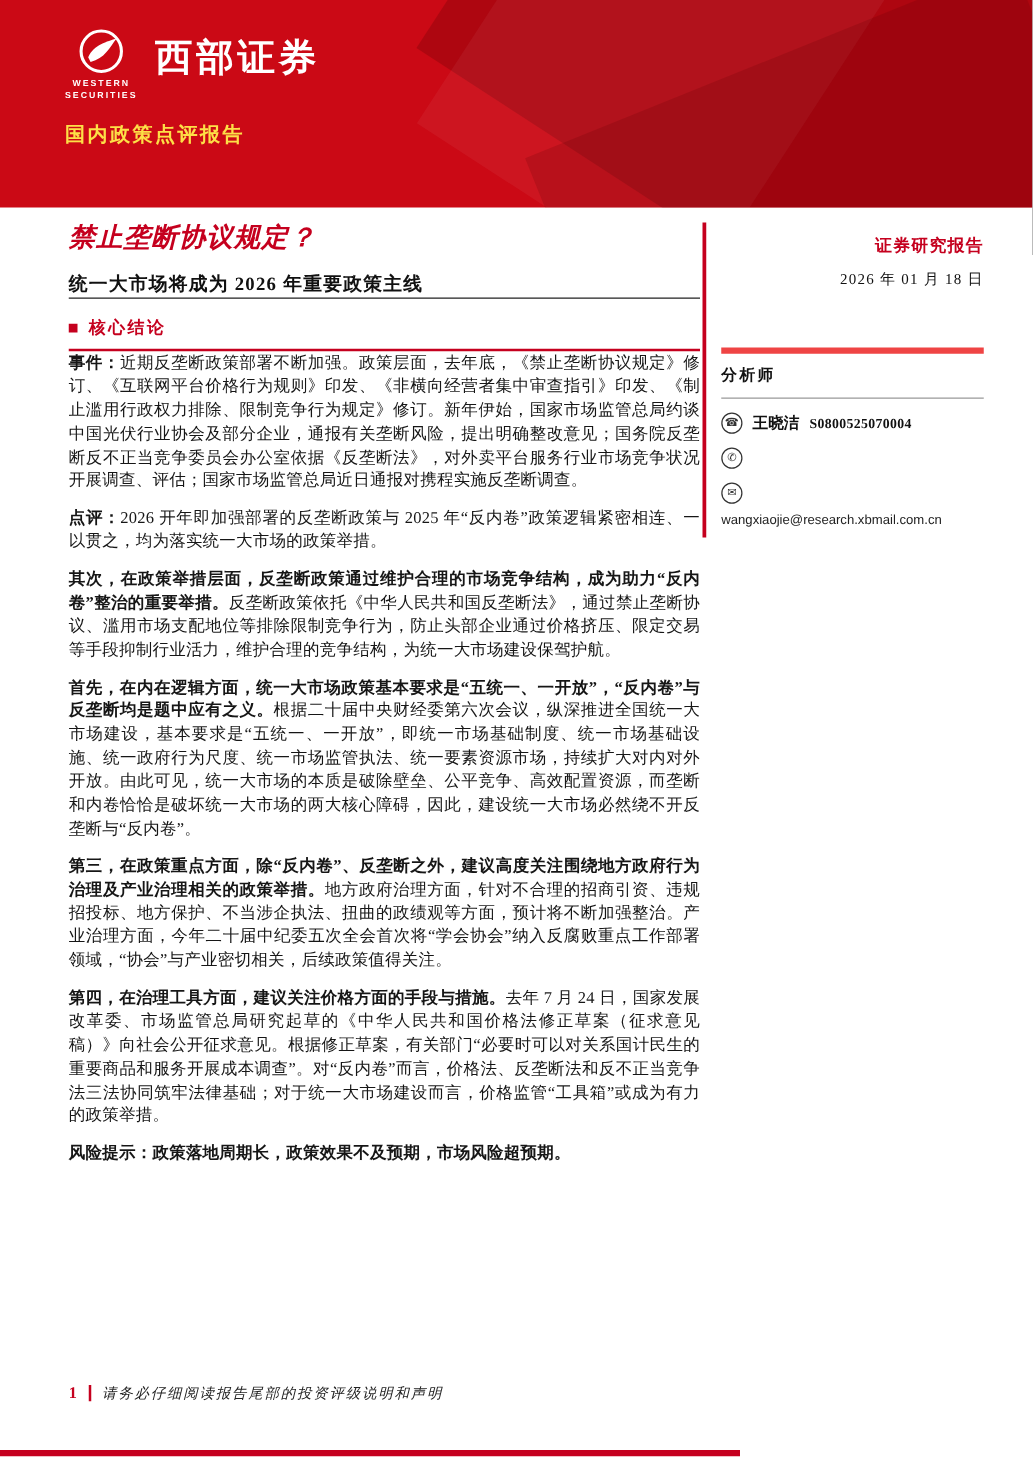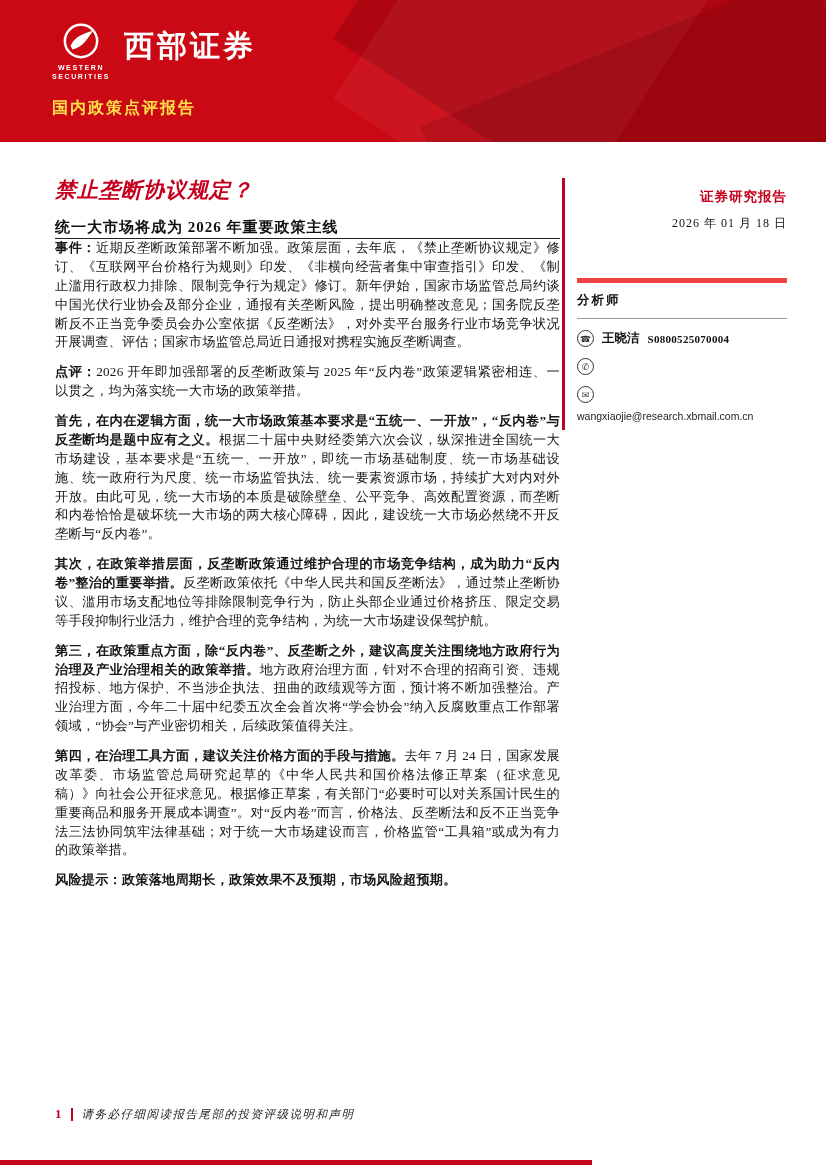--- a/index.html
+++ b/index.html
@@ -1,20 +1,20 @@
 <!DOCTYPE html>
 <html><head>
 <meta charset="utf-8">
 <style>
   html,body{margin:0;padding:0;background:#888;}
   .page{position:relative;width:826px;height:1169px;margin:0 auto;background:#ffffff;overflow:hidden;
         font-family:"Liberation Serif","DejaVu Serif",serif;color:#111;}
 
   
-  .banner{position:absolute;top:0;left:0;width:826px;height:142px;background:#cb0915;overflow:hidden;}
+  .banner{position:absolute;top:0;left:0;width:826px;height:166px;background:#cb0915;overflow:hidden;}
   .shape{position:absolute;}
   .shape.s1{right:-120px;top:-140px;width:560px;height:360px;background:rgba(110,0,8,0.30);transform:rotate(33deg);}
   .shape.s2{right:150px;top:-180px;width:260px;height:380px;background:rgba(255,255,255,0.05);transform:rotate(33deg);}
   .shape.s3{right:-40px;top:40px;width:420px;height:220px;background:rgba(90,0,6,0.18);transform:rotate(-22deg);}
   .brand{position:absolute;left:52px;top:22px;display:flex;align-items:flex-start;}
   .logo-wrap{display:flex;flex-direction:column;align-items:center;}
   .logo-wrap svg{width:38px;height:38px;display:block;}
   .logo-en{margin-top:3px;font-family:"Liberation Sans",sans-serif;font-size:7px;letter-spacing:1.6px;
            color:#fff;text-align:center;line-height:1.35;font-weight:bold;}
   .brand-cn{margin-left:14px;margin-top:4px;color:#fff;font-weight:bold;font-size:30px;letter-spacing:3px;
@@ -82,26 +82,30 @@
     </div>
     <div class="report-type">国内政策点评报告</div>
   </header>
 
   <div class="content">
 
     <div class="left-col">
       <h1 class="title">禁止垄断协议规定？</h1>
       <h2 class="subtitle">统一大市场将成为 2026 年重要政策主线</h2>
 
+      <div class="core">
+        <span class="core-bullet"></span>
+        <span class="core-label">核心结论</span>
+      </div>
 
       <div class="paras">
         <p><span class="lead">事件：</span><span>近期反垄断政策部署不断加强。政策层面，去年底，《禁止垄断协议规定》修订、《互联网平台价格行为规则》印发、《非横向经营者集中审查指引》印发、《制止滥用行政权力排除、限制竞争行为规定》修订。新年伊始，国家市场监管总局约谈中国光伏行业协会及部分企业，通报有关垄断风险，提出明确整改意见；国务院反垄断反不正当竞争委员会办公室依据《反垄断法》，对外卖平台服务行业市场竞争状况开展调查、评估；国家市场监管总局近日通报对携程实施反垄断调查。</span></p>
         <p><span class="lead">点评：</span><span>2026 开年即加强部署的反垄断政策与 2025 年“反内卷”政策逻辑紧密相连、一以贯之，均为落实统一大市场的政策举措。</span></p>
+        <p><span class="lead">其次，在政策举措层面，反垄断政策通过维护合理的市场竞争结构，成为助力“反内卷”整治的重要举措。</span><span>反垄断政策依托《中华人民共和国反垄断法》，通过禁止垄断协议、滥用市场支配地位等排除限制竞争行为，防止头部企业通过价格挤压、限定交易等手段抑制行业活力，维护合理的竞争结构，为统一大市场建设保驾护航。</span></p>
         <p><span class="lead">首先，在内在逻辑方面，统一大市场政策基本要求是“五统一、一开放”，“反内卷”与反垄断均是题中应有之义。</span><span>根据二十届中央财经委第六次会议，纵深推进全国统一大市场建设，基本要求是“五统一、一开放”，即统一市场基础制度、统一市场基础设施、统一政府行为尺度、统一市场监管执法、统一要素资源市场，持续扩大对内对外开放。由此可见，统一大市场的本质是破除壁垒、公平竞争、高效配置资源，而垄断和内卷恰恰是破坏统一大市场的两大核心障碍，因此，建设统一大市场必然绕不开反垄断与“反内卷”。</span></p>
-        <p><span class="lead">其次，在政策举措层面，反垄断政策通过维护合理的市场竞争结构，成为助力“反内卷”整治的重要举措。</span><span>反垄断政策依托《中华人民共和国反垄断法》，通过禁止垄断协议、滥用市场支配地位等排除限制竞争行为，防止头部企业通过价格挤压、限定交易等手段抑制行业活力，维护合理的竞争结构，为统一大市场建设保驾护航。</span></p>
         <p><span class="lead">第三，在政策重点方面，除“反内卷”、反垄断之外，建议高度关注围绕地方政府行为治理及产业治理相关的政策举措。</span><span>地方政府治理方面，针对不合理的招商引资、违规招投标、地方保护、不当涉企执法、扭曲的政绩观等方面，预计将不断加强整治。产业治理方面，今年二十届中纪委五次全会首次将“学会协会”纳入反腐败重点工作部署领域，“协会”与产业密切相关，后续政策值得关注。</span></p>
         <p><span class="lead">第四，在治理工具方面，建议关注价格方面的手段与措施。</span><span>去年 7 月 24 日，国家发展改革委、市场监管总局研究起草的《中华人民共和国价格法修正草案（征求意见稿）》向社会公开征求意见。根据修正草案，有关部门“必要时可以对关系国计民生的重要商品和服务开展成本调查”。对“反内卷”而言，价格法、反垄断法和反不正当竞争法三法协同筑牢法律基础；对于统一大市场建设而言，价格监管“工具箱”或成为有力的政策举措。</span></p>
         <p><span class="lead">风险提示：政策落地周期长，政策效果不及预期，市场风险超预期。</span><span></span></p>
       </div>
     </div>
 
     <div class="divider-v"></div>
 
     <aside class="right-col">
       <div class="series">证券研究报告</div>

